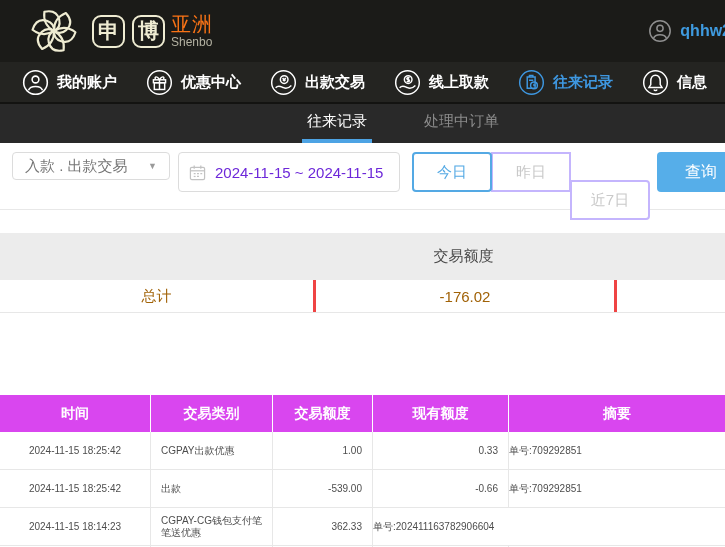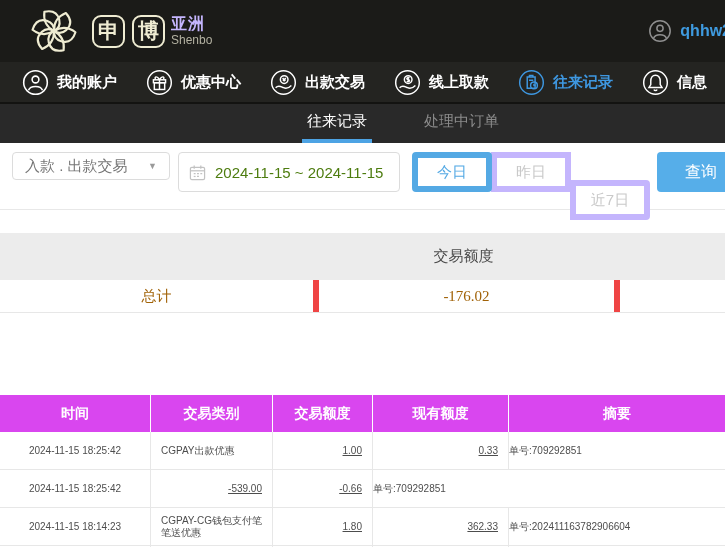--- a/index.html
+++ b/index.html
@@ -6,21 +6,21 @@
   html,body { width:725px; height:547px; overflow:hidden; background:#fff;
     font-family:"Liberation Sans","DejaVu Sans",sans-serif; }
 
   
   .top-header { height:62px; background:#1b1b18; display:flex; align-items:center; padding:0 0 0 26px; }
   .flower { width:56px; height:56px; flex:0 0 auto; }
   .logo-boxes { display:flex; gap:7px; margin-left:10px; }
   .logo-box { width:33px; height:33px; border:2px solid #efecd2; border-radius:9px; color:#efecd2;
     font-size:21px; font-weight:bold; display:flex; align-items:center; justify-content:center; }
   .logo-region { margin-left:6px; line-height:1; }
-  .logo-region .cn { color:#c4b5fd; font-size:16px; font-weight:bold; letter-spacing:1px; }
+  .logo-region .cn { color:#f97316; font-size:20px; font-weight:normal; letter-spacing:1px; }
   .logo-region .en { color:#b4b2a2; font-size:12px; margin-top:2px; }
   .user-area { margin-left:auto; display:flex; align-items:center; gap:8px; margin-right:-6px; }
   .user-area svg { width:24px; height:24px; color:#8f8f8f; }
   .user-name { color:#3f9be0; font-size:16px; font-weight:bold; white-space:nowrap; }
 
   
   .main-nav { height:42px; background:#242421; border-bottom:2px solid #131311;
     display:flex; align-items:center; padding-left:22px; overflow:hidden; }
   .nav-item { display:flex; align-items:center; gap:8px; margin-right:29px; color:#fff;
     font-size:15px; font-weight:bold; white-space:nowrap; cursor:pointer; flex:0 0 auto; }
@@ -33,58 +33,58 @@
     font-size:15px; color:#8b8b8b; cursor:pointer; border-bottom:4px solid transparent; white-space:nowrap; }
   .sub-tab.active { color:#fff; border-bottom-color:#4da3e4; }
 
   
   .filter-row { height:67px; border-bottom:1px solid #e8e8e8; display:flex; align-items:flex-start;
     padding:9px 0 0 12px; background:#fff; }
   .select-box { width:158px; height:28px; border:1px solid #dcdcdc; border-radius:4px;
     display:flex; align-items:center; padding:0 12px; color:#757575; font-size:15px; cursor:pointer; flex:0 0 auto; }
   .select-box .caret { margin-left:auto; color:#9a9a9a; font-size:9px; }
   .date-box { width:222px; height:40px; border:1px solid #dcdcdc; border-radius:4px; margin-left:8px;
-    display:flex; align-items:center; gap:9px; padding:0 10px; color:#4d7c0f; font-size:15px; cursor:text; flex:0 0 auto; }
+    display:flex; align-items:center; gap:9px; padding:0 10px; color:#6d28d9; font-size:15px; cursor:text; flex:0 0 auto; }
   .date-box svg { width:17px; height:17px; color:#c2c2c2; flex:0 0 auto; }
   .seg-group { display:flex; margin-left:12px; flex:0 0 auto; }
-  .seg-btn { width:80px; height:40px; background:#fff; border:6px solid #c4b5fd; color:#c9c9c9;
+  .seg-btn { width:80px; height:40px; background:#fff; border:2px solid #c4b5fd; color:#c9c9c9;
     font-size:15px; cursor:pointer; font-family:inherit; }
   .seg-btn + .seg-btn { margin-left:-1px; }
   .seg-btn:first-child { border-radius:4px 0 0 4px; }
   .seg-btn:last-child { border-radius:0 4px 4px 0;margin-top:28px; }
   .seg-btn.active { border-color:#54a9e4; color:#54a9e4; position:relative; z-index:2;
     border-radius:4px; }
   .search-btn { width:88px; height:40px; margin-left:7px; background:#56aee9; border:none;
     border-radius:4px; color:#fff; font-size:16px; cursor:pointer; flex:0 0 auto; font-family:inherit; }
 
   
   .summary { margin-top:23px; }
   .summary-head { height:47px; background:#ececec; display:grid; grid-template-columns:313px 301px 111px; }
   .summary-head div { display:flex; align-items:center; justify-content:center;
     color:#4a4a4a; font-size:15px; }
   .summary-row { height:33px; display:grid; grid-template-columns:313px 301px 111px;
     border-bottom:1px solid #e7e7e7; }
   .summary-row div { display:flex; align-items:center; justify-content:center;
     color:#a16207; font-size:15px; }
-  .summary-row div + div { border-left:6px solid #ef4444;font-family:Liberation Serif, serif; }
+  .summary-row div + div { border-left:3px solid #ef4444; }
 
   
   .records { margin-top:82px; }
   .t-head { height:37px; background:#d946ef; display:grid;
     grid-template-columns:150px 122px 100px 136px 217px; }
   .t-head div { display:flex; align-items:center; justify-content:center; color:#fff;
     font-size:14px; font-weight:bold; }
   .t-head div + div { border-left:1px solid #fdfdfd; }
   .t-row { display:grid; grid-template-columns:150px 122px 100px 136px 217px;
     border-bottom:1px solid #e7e7e7; color:#4d4d4d; font-size:10px; }
   .t-row > div { display:flex; align-items:center; line-height:1.15; }
   .t-row > div + div { border-left:1px solid #e7e7e7; }
   .t-row .c-time { justify-content:center; min-height:37px; white-space:nowrap; }
   .t-row .c-type { padding:2px 8px 2px 10px; }
-  .t-row .c-amount, .t-row .c-balance { justify-content:flex-end; padding-right:10px;text-decoration:underline; }
+  .t-row .c-amount, .t-row .c-balance { justify-content:flex-end; padding-right:10px; }
   .t-row .c-summary { white-space:nowrap; }
   .t-row.sliver { height:20px; border-bottom:none; }
 </style>
 </head>
 <body>
 
 <div class="top-header">
   <svg class="flower" viewBox="0 0 64 64">
     <g fill="none" stroke="#efecd2" stroke-width="2.4" stroke-linejoin="round">
       <path d="M32 32 Q19 25 21 10 Q35 7 38 19 Q40 28 32 32 Z"></path>
@@ -244,29 +244,29 @@
   <div class="t-row">
     <div class="c-time">2024-11-15 18:25:42</div>
     <div class="c-type">CGPAY出款优惠</div>
     <div class="c-amount">1.00</div>
     <div class="c-balance">0.33</div>
     <div class="c-summary">单号:709292851</div>
   </div>
 
   <div class="t-row">
     <div class="c-time">2024-11-15 18:25:42</div>
+    <div class="c-type">出款</div>
     <div class="c-amount">-539.00</div>
     <div class="c-balance">-0.66</div>
     <div class="c-summary">单号:709292851</div>
   </div>
 
   <div class="t-row">
     <div class="c-time">2024-11-15 18:14:23</div>
     <div class="c-type">CGPAY-CG钱包支付笔笔送优惠</div>
-    <div class="c-amount">1.80</div>
     <div class="c-balance">362.33</div>
     <div class="c-summary">单号:202411163782906604</div>
   </div>
 
   <div class="t-row sliver">
     <div></div>
     <div></div>
     <div></div>
     <div></div>
     <div></div>

